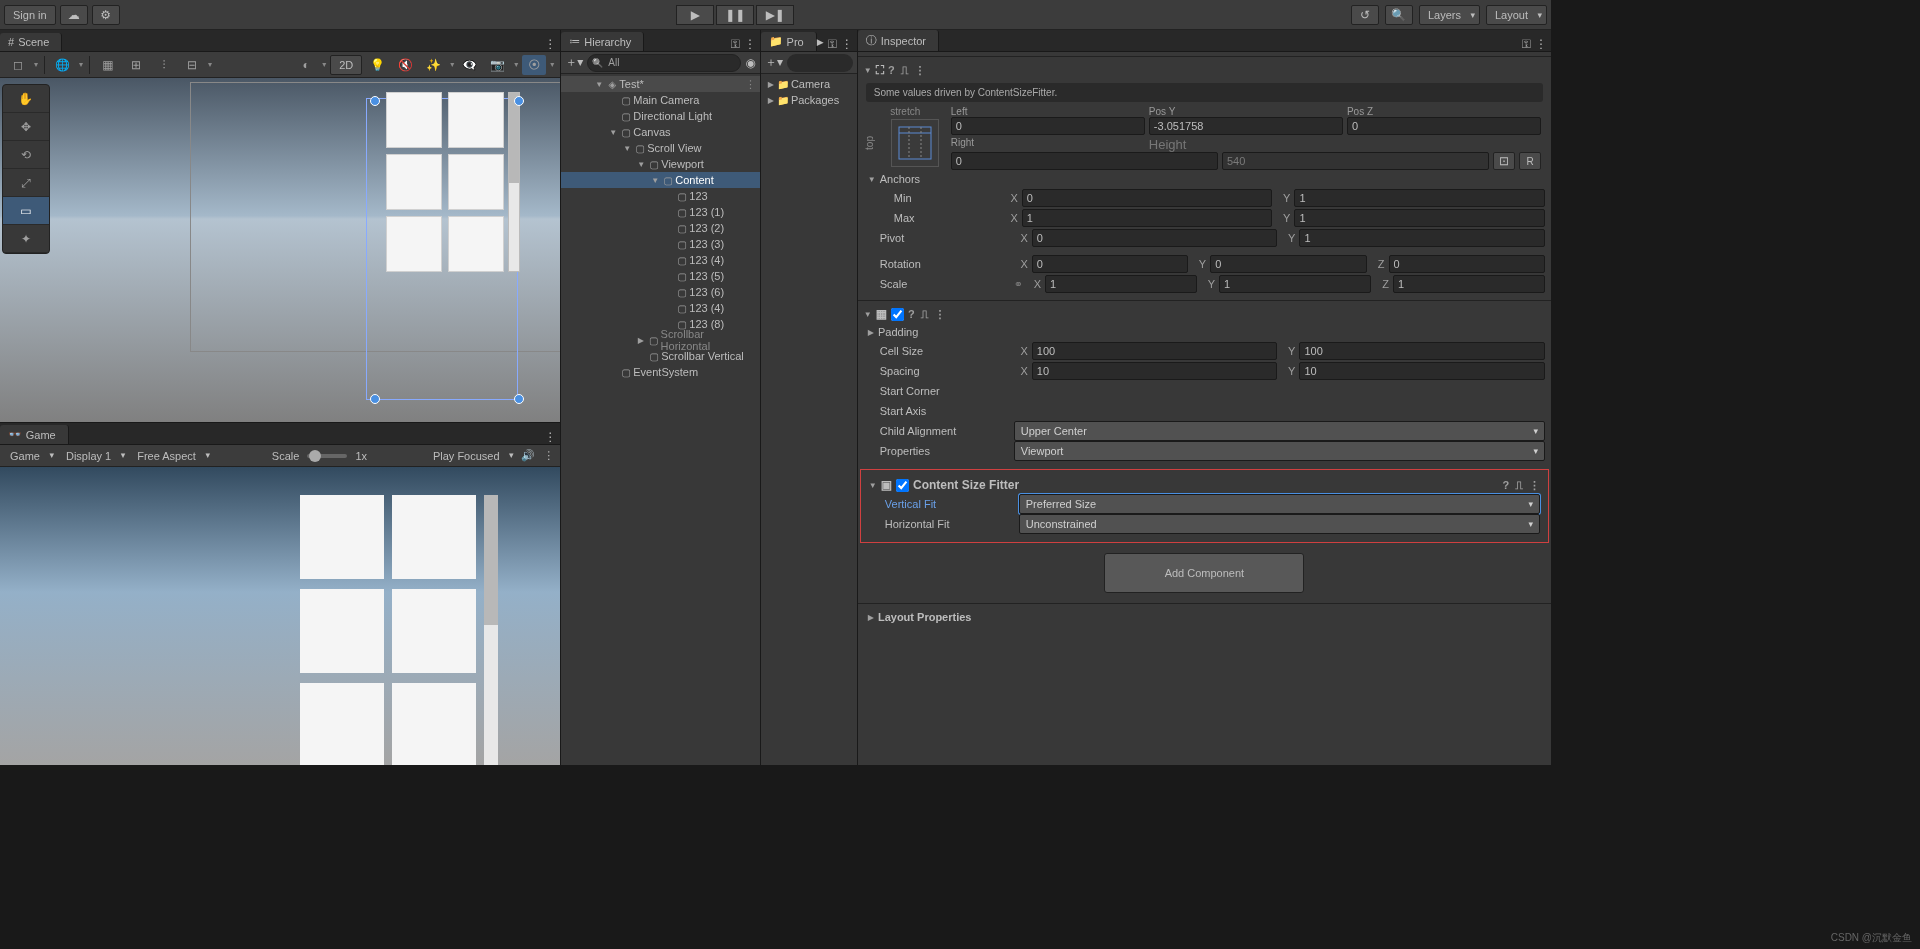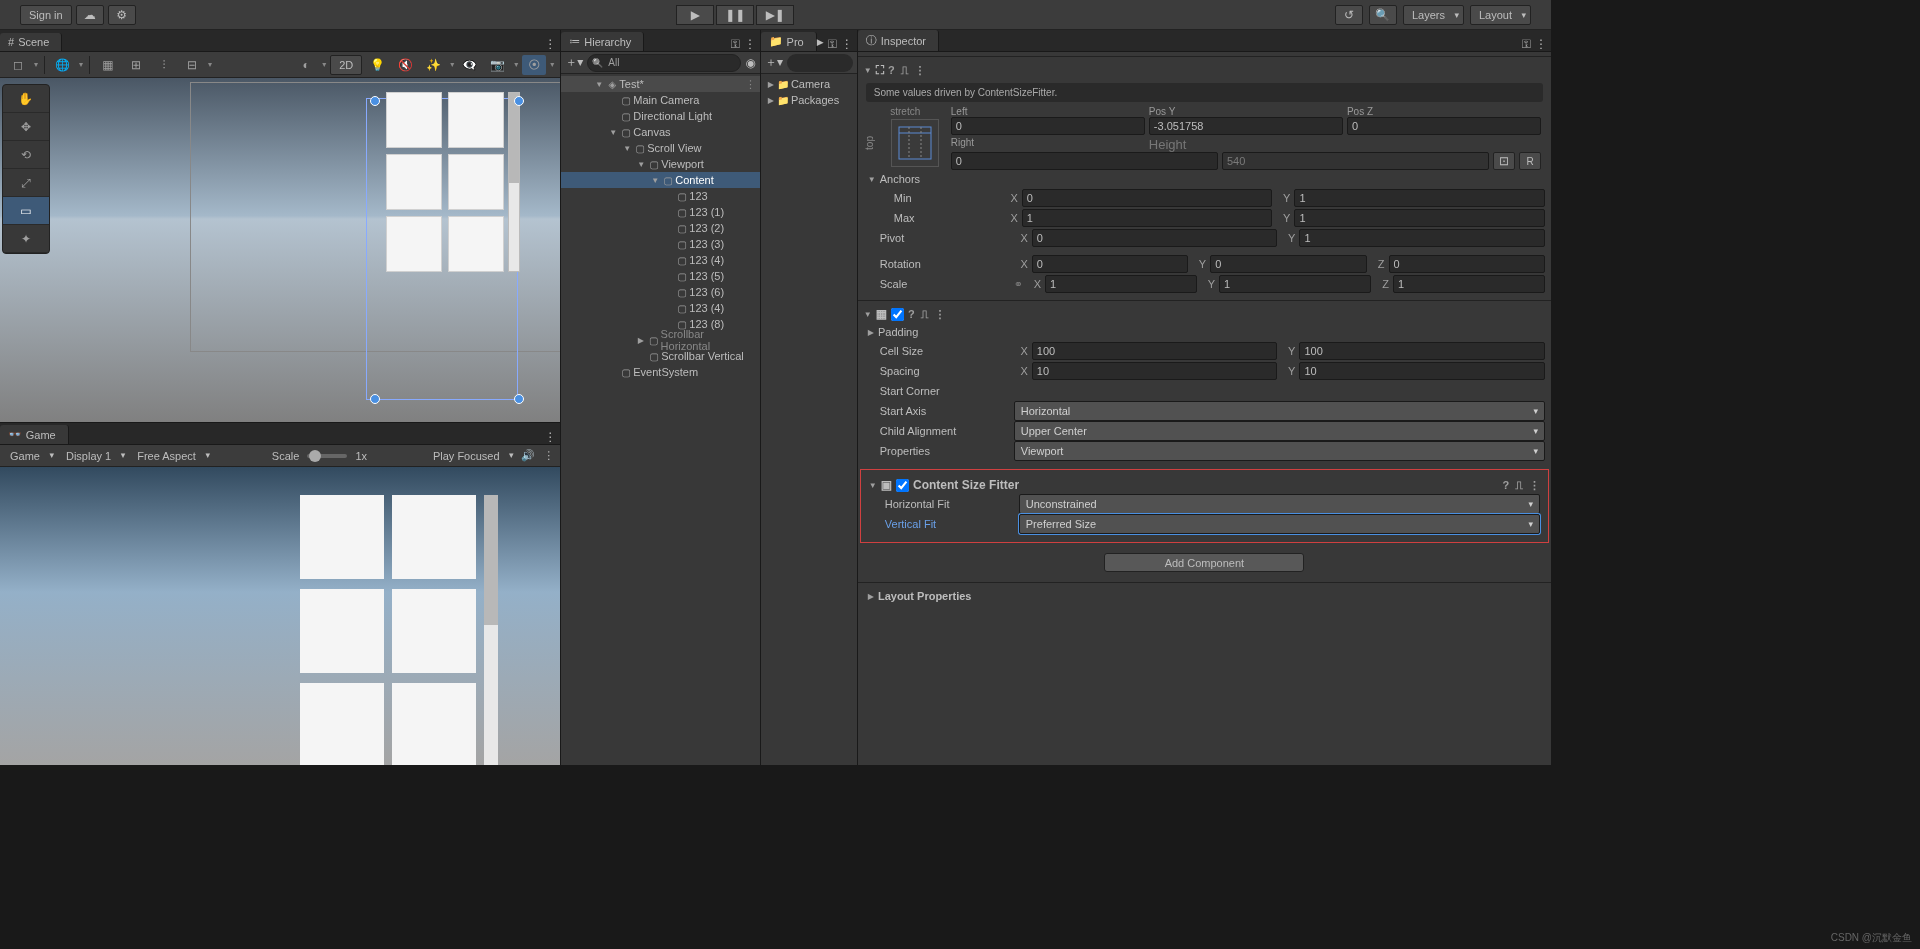--- a/index.html
+++ b/index.html
@@ -1,17 +1,17 @@
 <!DOCTYPE html>
 <html><head>
 <meta charset="utf-8">
 <style>
 * { box-sizing: border-box; margin: 0; padding: 0; font-family: Arial, sans-serif; }
 body { background: #191919; color: #bdbdbd; font-size: 12px; overflow: hidden; width: 1551px; height: 765px; }
-.toolbar { height: 30px; background: #3c3c3c; display: flex; align-items: center; padding: 0 20px; border-bottom: 1px solid #222; }
+.toolbar { height: 30px; background: #3c3c3c; display: flex; align-items: center; padding: 0 4px; border-bottom: 1px solid #222; }
 .toolbar-left { display: flex; align-items: center; gap: 4px; }
 .toolbar-center { flex: 1; display: flex; justify-content: center; gap: 2px; }
 .toolbar-right { display: flex; align-items: center; gap: 6px; }
 .btn { background: #4a4a4a; border: 1px solid #222; color: #bdbdbd; padding: 2px 8px; height: 20px; display: flex; align-items: center; cursor: pointer; font-size: 11px; border-radius: 2px; }
 .icon-btn { width: 28px; height: 20px; background: #4a4a4a; border: 1px solid #222; display: flex; align-items: center; justify-content: center; cursor: pointer; border-radius: 2px; }
 .play-btn { width: 38px; height: 20px; background: #4a4a4a; border: 1px solid #222; display: flex; align-items: center; justify-content: center; cursor: pointer; }
 .dropdown { background: #4a4a4a; border: 1px solid #222; color: #bdbdbd; padding: 2px 18px 2px 8px; height: 20px; display: flex; align-items: center; cursor: pointer; font-size: 11px; position: relative; border-radius: 2px; }
 .dropdown::after { content: "▾"; position: absolute; right: 4px; font-size: 9px; }
 
 .main { display: flex; height: calc(100% - 30px); }
@@ -69,21 +69,21 @@
 .prop-row { display: flex; align-items: center; height: 20px; font-size: 11px; padding-left: 16px; gap: 4px; }
 .prop-label { width: 130px; color: #bdbdbd; }
 .prop-label-sub { width: 120px; padding-left: 14px; color: #bdbdbd; }
 .fld { background: #2a2a2a; border: 1px solid #1a1a1a; color: #bdbdbd; height: 18px; padding: 0 4px; border-radius: 2px; font-size: 11px; flex: 1; min-width: 0; }
 .fld.ro { background: #323232; color: #7a7a7a; }
 .axis-label { width: 14px; text-align: right; color: #9f9f9f; }
 .dd-fld { background: #515151; border: 1px solid #1a1a1a; color: #d0d0d0; height: 20px; padding: 0 6px; border-radius: 2px; font-size: 11px; flex: 1; display: flex; align-items: center; position: relative; cursor: pointer; }
 .dd-fld::after { content: "▾"; position: absolute; right: 6px; font-size: 9px; }
 .dd-fld.active { box-shadow: 0 0 0 1px #4a90e2; }
 .anchor-box { width: 48px; height: 48px; border: 1px solid #555; background: #3a3a3a; display: flex; align-items: center; justify-content: center; margin: 2px 8px 2px 16px; }
-.add-btn { width: 200px; height: 19px; background: #585858; border: 1px solid #222; border-radius: 3px; margin: 10px auto; display: flex; align-items: center; justify-content: center; cursor: pointer; font-size: 11px; }
+.add-btn { width: 200px; height: 40px; background: #585858; border: 1px solid #222; border-radius: 3px; margin: 10px auto; display: flex; align-items: center; justify-content: center; cursor: pointer; font-size: 11px; }
 .red-box { border: 1px solid #d04040; padding: 2px; margin: 2px; }
 .foldout { display: flex; align-items: center; gap: 4px; font-size: 11px; height: 18px; padding-left: 4px; cursor: pointer; }
 .link-icon { color: #7a7a7a; font-size: 11px; }
 .watermark { position: fixed; bottom: 4px; right: 8px; font-size: 10px; color: #666; }
 </style>
 </head>
 <body>
 
 <div class="toolbar">
   <div class="toolbar-left">
@@ -508,21 +508,20 @@
           <span class="axis-label">X</span>
             <input class="fld" value="10" style="">
           <span class="axis-label">Y</span>
             <input class="fld" value="10" style="">
         </div>
         <div class="prop-row">
           <span class="prop-label">Start Corner</span>
         </div>
         <div class="prop-row">
           <span class="prop-label">Start Axis</span>
-          <div class="dd-fld">Horizontal</div>
         </div>
         <div class="prop-row">
           <span class="prop-label">Child Alignment</span>
           <div class="dd-fld">Upper Center</div>
         </div>
         <div class="prop-row">
           <span class="prop-label">Properties</span>
           <div class="dd-fld">Viewport</div>
         </div>
       </div>
@@ -534,26 +533,26 @@
             <span>▣</span>
             <input type="checkbox" checked="" style="">
             <span class="comp-title">Content Size Fitter</span>
             <span class="comp-actions">
                 <span>?</span>
                 <span>⎍</span>
                 <span>⋮</span>
               </span>
           </div>
           <div class="prop-row">
+            <span class="prop-label" style="color:#6aa0e8">Vertical Fit</span>
+            <div class="dd-fld active">Preferred Size</div>
+          </div>
+          <div class="prop-row">
             <span class="prop-label">Horizontal Fit</span>
             <div class="dd-fld">Unconstrained</div>
-          </div>
-          <div class="prop-row">
-            <span class="prop-label" style="color:#6aa0e8">Vertical Fit</span>
-            <div class="dd-fld active">Preferred Size</div>
           </div>
         </div>
       </div>
 
       <div class="add-btn">Add Component</div>
 
       <div class="component" style="padding:4px 6px">
         <div class="foldout">
             <span class="comp-arrow">▶</span>
             <span style="font-weight:bold">Layout Properties</span>

